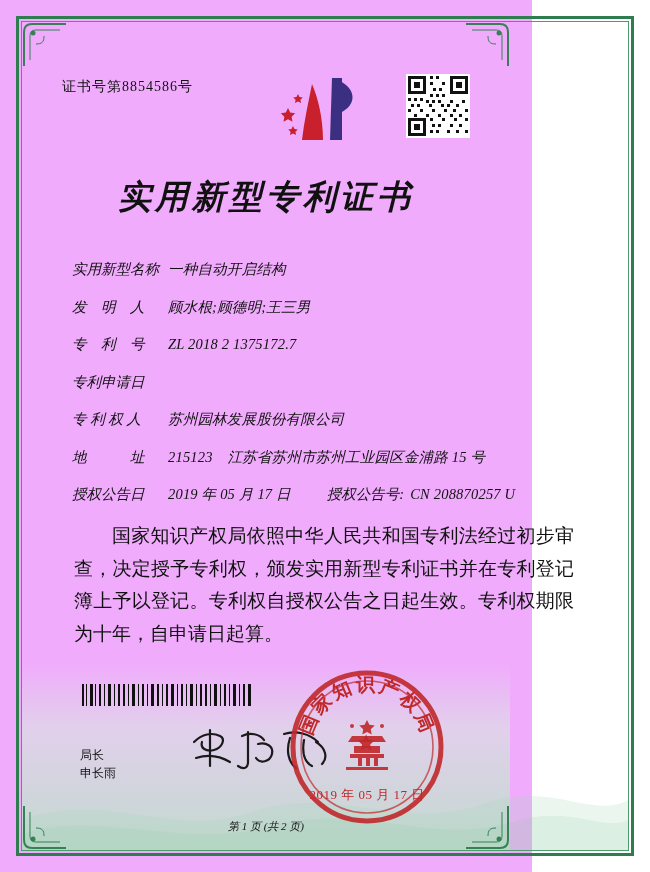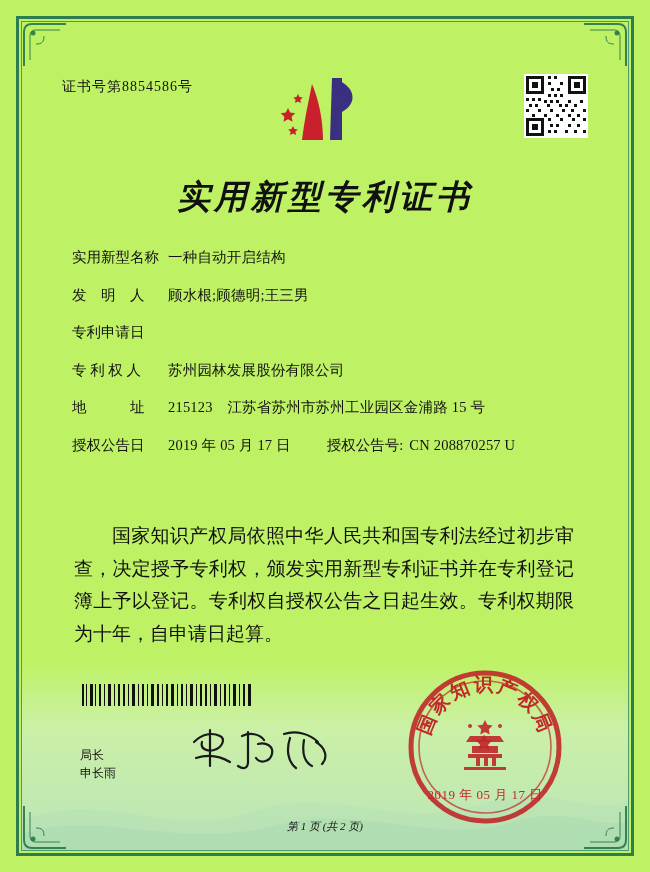--- a/index.html
+++ b/index.html
@@ -9,23 +9,23 @@
   }
   body {
     width: 650px;
     height: 872px;
     font-family: "Liberation Serif", serif;
     color: #1a1a1a;
     overflow: hidden;
   }
   .page {
     position: relative;
-    width: 650px;
+    width: 532px;
     height: 872px;
-    background: #bef264;
+    background: #f0abfc;
   }
   
   .border-outer {
     position: absolute;
     left: 16px; top: 16px;
     width: 618px; height: 840px;
     border: 3px solid #2e7d4f;
     box-sizing: border-box;
   }
   .border-inner {
@@ -101,24 +101,25 @@
     letter-spacing: 4px;
     color: #111;
     font-family: "Liberation Serif", serif;
     font-style: italic;
   }
 
   
   .fields {
     position: absolute;
     left: 72px;
-    top: 248px;
+    top: 260px;
     width: 510px;
     font-size: 14.5px;
     color: #111;
+    font-style: italic;
   }
   .field-row {
     display: flex;
     align-items: baseline;
     margin-bottom: 18.5px;
   }
   .field-label {
     width: 96px;
     flex: 0 0 96px;
     letter-spacing: 0px;
@@ -347,20 +348,24 @@
   <div class="fields">
     <div class="field-row">
       <div class="field-label">实用新型名称</div>
       <div class="field-value">一种自动开启结构</div>
     </div>
     <div class="field-row">
       <div class="field-label">发　明　人</div>
       <div class="field-value">顾水根;顾德明;王三男</div>
     </div>
     <div class="field-row">
+      <div class="field-label">专　利　号</div>
+      <div class="field-value">ZL 2018 2 1375172.7</div>
+    </div>
+    <div class="field-row">
       <div class="field-label">专利申请日</div>
     </div>
     <div class="field-row">
       <div class="field-label">专 利 权 人</div>
       <div class="field-value">苏州园林发展股份有限公司</div>
     </div>
     <div class="field-row">
       <div class="field-label">地　　　址</div>
       <div class="field-value">215123　江苏省苏州市苏州工业园区金浦路 15 号</div>
     </div>

